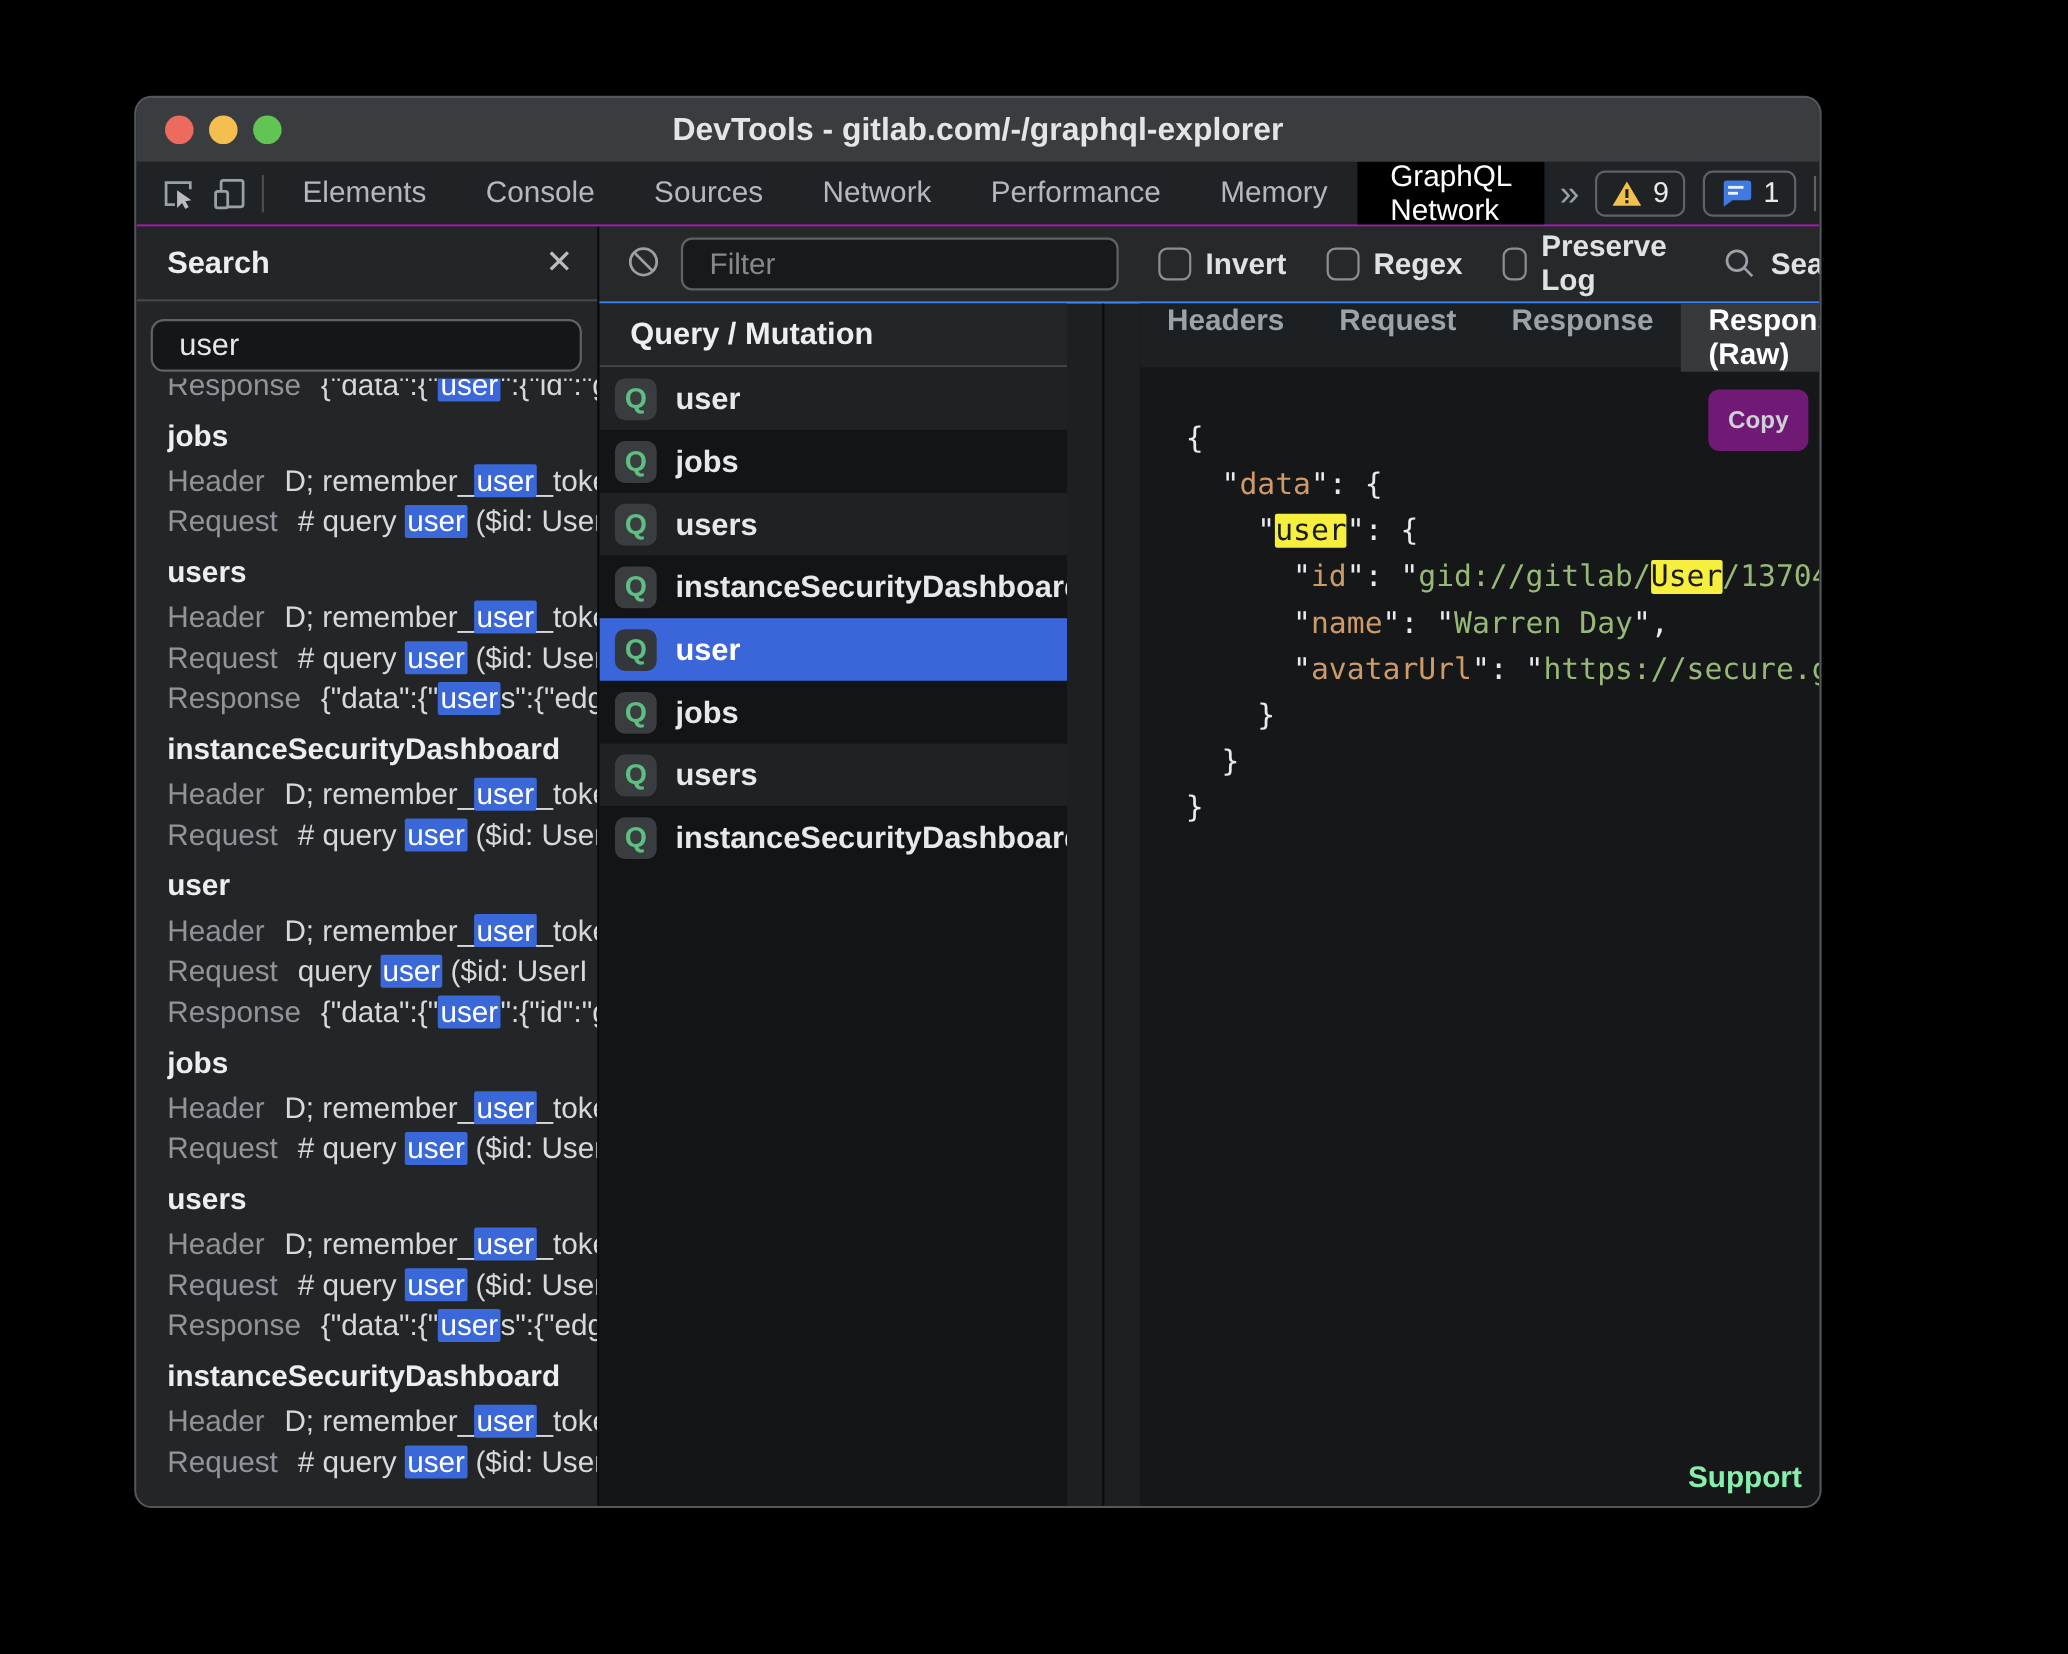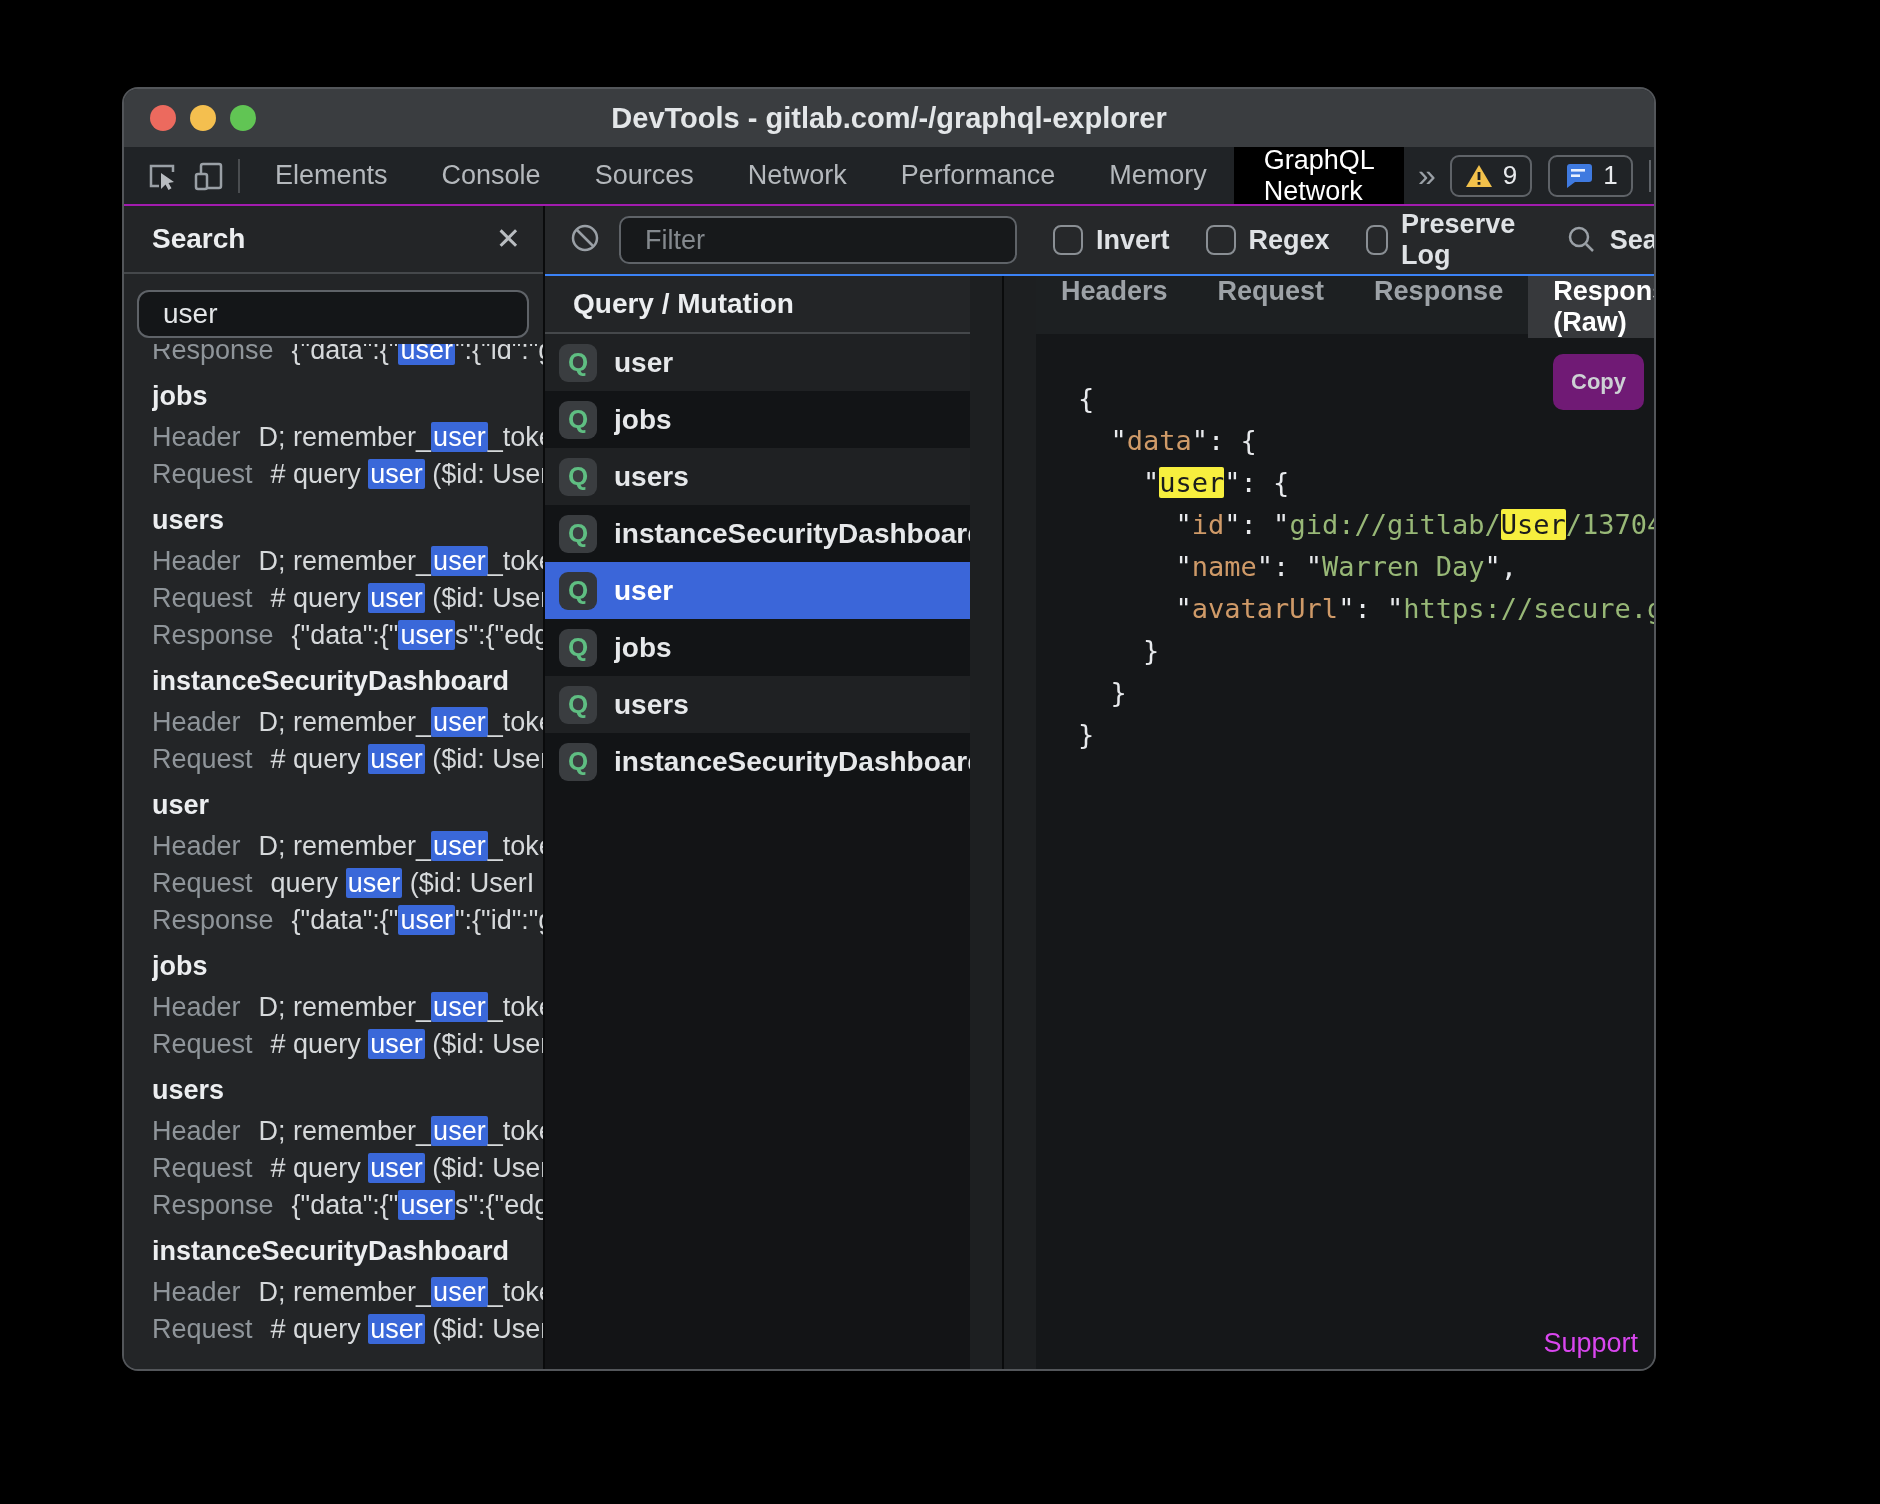--- a/index.html
+++ b/index.html
@@ -85,21 +85,21 @@
   .dtab.active{background:#37393c;color:#fff;}
   .dclose{margin-left:auto;display:flex;align-items:center;padding-right:22px;color:#c6cacd;font-size:30px;}
   .json{flex:1;overflow:hidden;padding:44px 0 0 42px;font-family:"DejaVu Sans Mono",monospace;font-size:27px;
         line-height:42px;color:#e8eaed;white-space:pre;}
   .json .k{color:#cf9a68;}
   .json .s{color:#98b877;}
   .json .hl-y{background:#f7ef3e;color:#1b1c1d;border-radius:2px;}
   .copy-btn{position:absolute;top:78px;right:10px;min-width:88px;height:56px;background:#701a75;border-radius:10px;
             color:#cdd1d4;font-size:22px;font-weight:700;display:flex;align-items:center;justify-content:center;
             padding:0 18px;box-sizing:border-box;}
-  .support{position:absolute;right:16px;bottom:10px;color:#d946ef;font-size:27px;font-weight:400;}
+  .support{position:absolute;right:16px;bottom:10px;color:#86efac;font-size:27px;font-weight:700;}
 
   .icon-stroke{stroke:#9aa0a6;fill:none;stroke-width:2.5;}
 </style>
 </head>
 <body>
 
 <div class="stage">
   <div class="window">
 
     <div class="titlebar">

